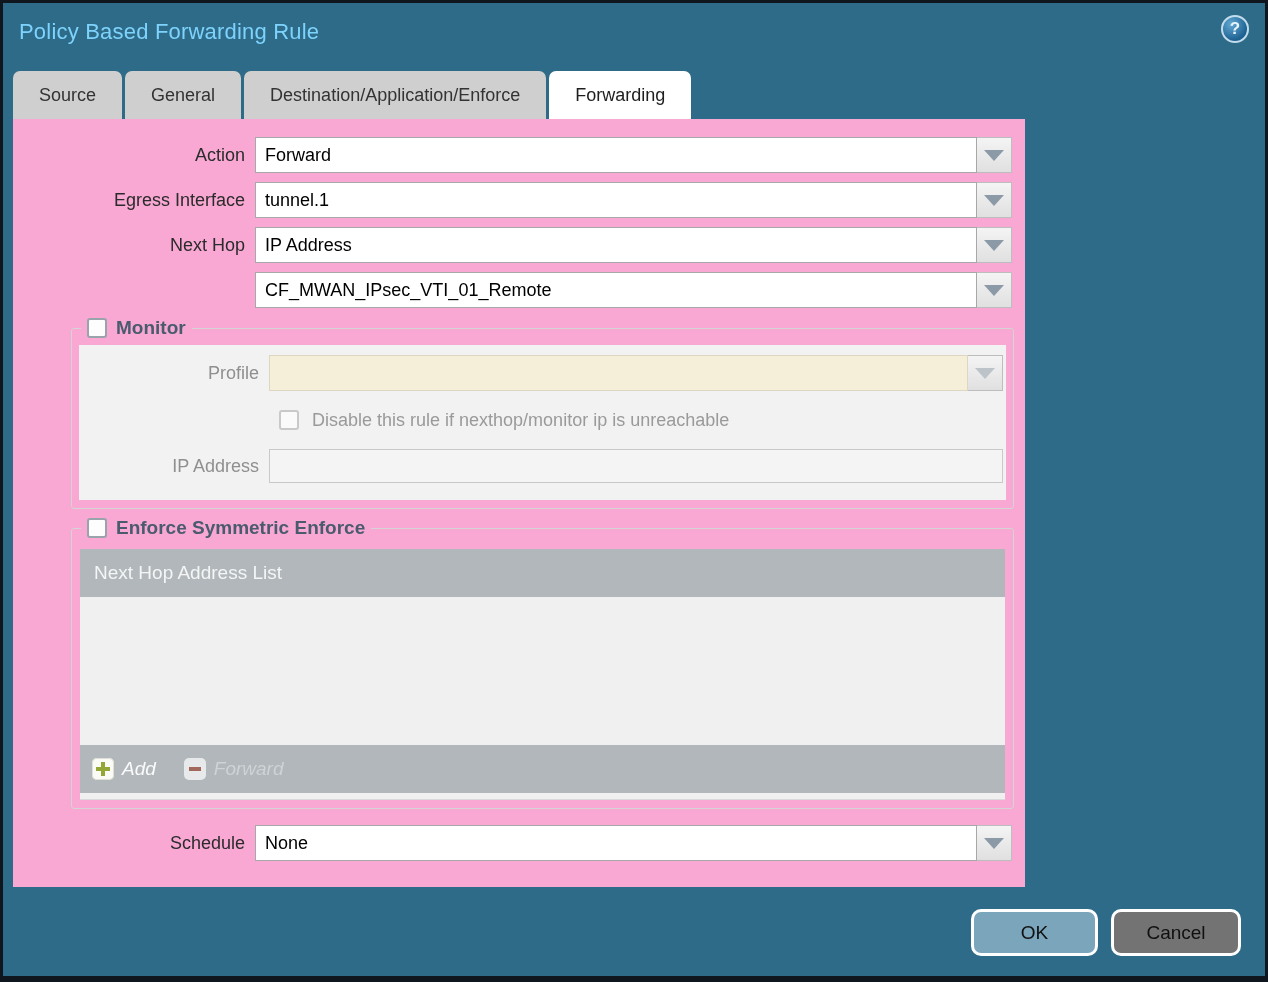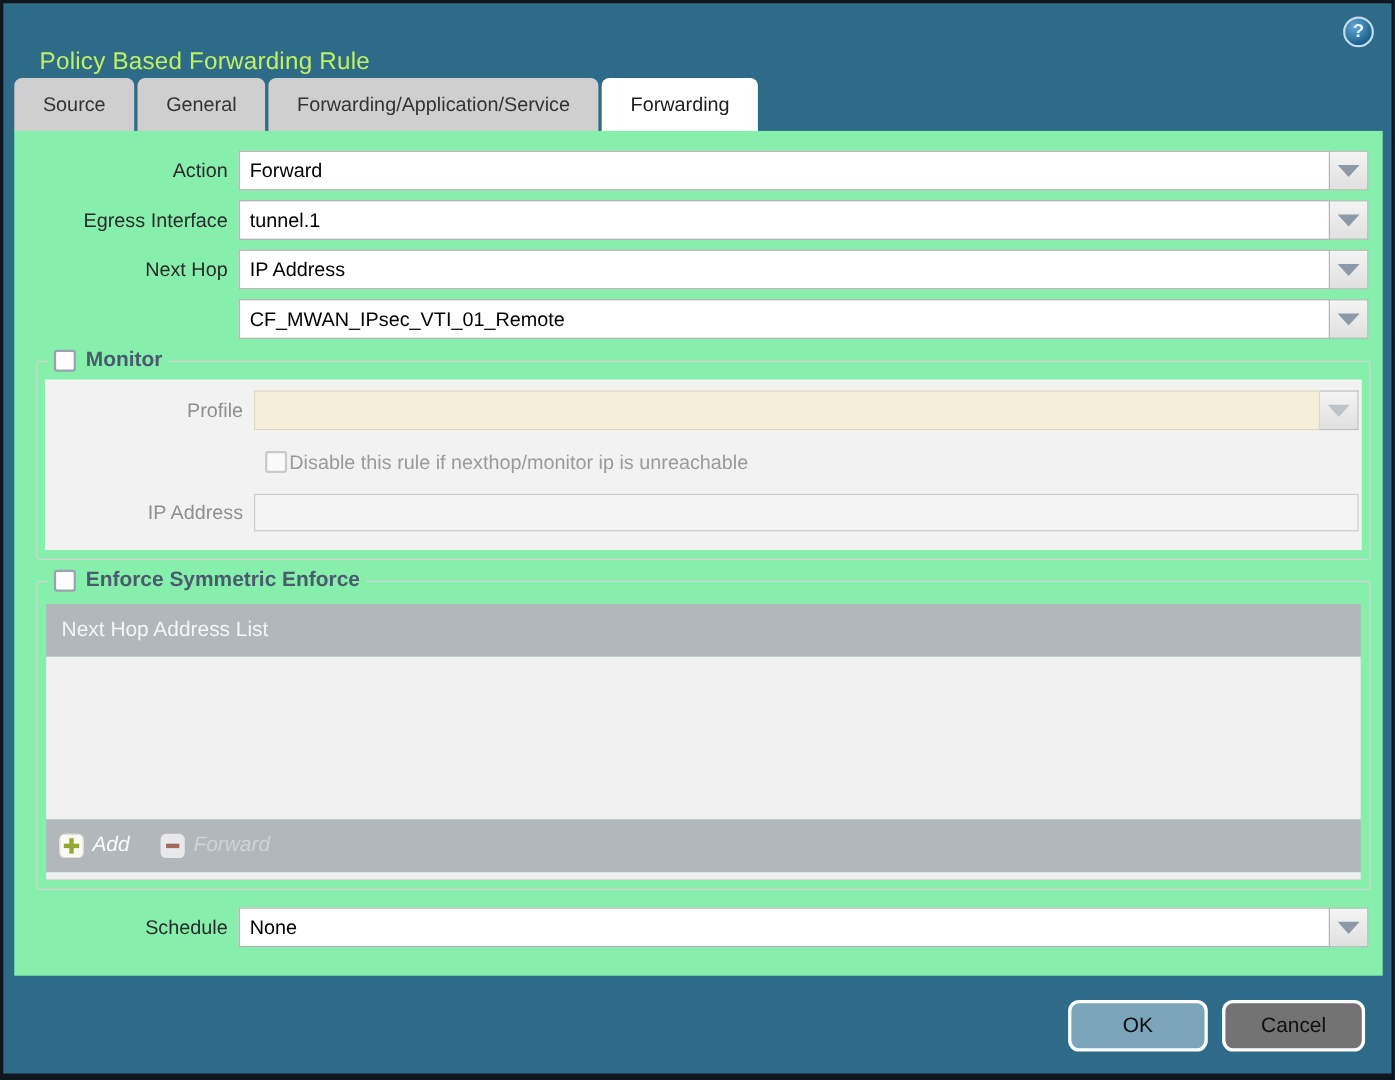--- a/index.html
+++ b/index.html
@@ -2,33 +2,33 @@
 <html><head>
 <meta charset="utf-8">
 <style>
   * { margin:0; padding:0; box-sizing:border-box; }
   html,body { width:1268px; height:982px; }
   body { font-family:"Liberation Sans", sans-serif; position:relative; background:#10161d; }
 
   .dialog { position:absolute; inset:0; border:3px solid #10161d; border-bottom-width:6px; background:#2e6b88; overflow:hidden; }
 
   
-  .title { position:absolute; left:33px; top:16px; color:#bef264; font-size:22px; font-weight:400; letter-spacing:0.2px;margin-top:24px; }
+  .title { position:absolute; left:16px; top:16px; color:#7dd3fc; font-size:22px; font-weight:400; letter-spacing:0.2px; }
   .help { position:absolute; top:12px; right:16px; width:28px; height:28px; border-radius:50%;
           border:2px solid #c2dcec; background:radial-gradient(circle at 35% 30%, #63a9d4, #1d6191 70%);
           color:#e8f4fb; font-size:17px; font-weight:bold; display:flex; align-items:center; justify-content:center; cursor:pointer; }
 
   
   .tabs { position:absolute; left:10px; top:68px; height:48px; display:flex; gap:3px; }
   .tab { height:48px; padding:0 26px; background:#cfcfcf; color:#333; font-size:18px;
          border-radius:7px 7px 0 0; display:flex; align-items:center; justify-content:center; cursor:pointer; }
   .tab.active { background:#ffffff; color:#1e1e1e; }
 
   
-  .content { position:absolute; left:10px; top:116px; width:1244px; height:768px; background:#86efac; padding-top:18px; overflow:hidden; }
+  .content { position:absolute; left:10px; top:116px; width:1012px; height:768px; background:#f9a8d4; padding-top:18px; overflow:hidden;padding-left:38px; }
 
   .form-row { display:flex; height:36px; margin:0 13px 9px 0; }
   .form-label { width:204px; padding-right:10px; text-align:right; line-height:36px; font-size:18px; color:#2b2b2b; flex:none; }
   .combo { flex:1; display:flex; }
   .combo-value { flex:1; border:1px solid #a8a8a8; background:#fff; font-size:18px; color:#000;
                  display:flex; align-items:center; padding:0 9px; overflow:hidden; white-space:nowrap; }
   .combo-btn { width:35px; flex:none; background:linear-gradient(#f4f4f4,#e0e0e0); border:1px solid #bdbdbd; border-left:none;
                display:flex; align-items:center; justify-content:center; cursor:pointer; }
   .arrow { width:0; height:0; border-left:10px solid transparent; border-right:10px solid transparent; border-top:11px solid #8b9aa6; }
   .arrow.dim { border-top-color:#bcc4ca; }
@@ -38,21 +38,21 @@
   fieldset.group legend { display:flex; align-items:center; gap:9px; padding:0 6px; margin-left:2px; }
   .legend-text { font-size:19px; font-weight:bold; color:#4a5b6e; }
   .checkbox { width:20px; height:20px; border:2px solid #9aa2ac; border-radius:3px; background:#fdfdfd; cursor:pointer; flex:none; }
   .checkbox.dim { border:2px solid #c9c9c9; background:#fafafa; cursor:default; }
 
   
   .panel { background:#f2f2f2; padding:10px 3px 16px 3px; }
   .m-row { display:flex; height:36px; }
   .m-label { width:187px; padding-right:10px; text-align:right; line-height:36px; font-size:18px; color:#8f8f8f; flex:none; }
   .profile-value { flex:1; background:#f5efda; border:1px solid #ddd6c0; }
-  .disable-row { margin:15px 0 14px 197px; display:flex; align-items:center; gap:2px; height:28px; }
+  .disable-row { margin:15px 0 14px 197px; display:flex; align-items:center; gap:13px; height:28px; }
   .disable-label { font-size:18px; color:#9a9a9a; }
   .text-input { flex:1; height:34px; background:#f4f4f4; border:1px solid #c9c9c9; align-self:center; }
 
   
   .sym-fieldset { margin-top:16px; }
   .tbl { margin:4px 1px 0 1px; border-bottom:1px solid #d9d9d9;text-align:right; }
   .tbl-header { height:48px; background:#b1b7ba; color:#f4f6f6; font-size:19px; display:flex; align-items:center; padding-left:14px; }
   .tbl-body { height:148px; background:#f0f0f0; }
   .tbl-footer { height:48px; background:#b1b7ba; display:flex; align-items:center; padding-left:12px; gap:28px; }
   .tbl-strip { height:6px; background:#f0f0f0; }
@@ -80,21 +80,21 @@
 <body>
 
 <div class="dialog">
 
   <div class="title">Policy Based Forwarding Rule</div>
   <div class="help">?</div>
 
   <div class="tabs">
     <div class="tab">Source</div>
     <div class="tab">General</div>
-    <div class="tab">Forwarding/Application/Service</div>
+    <div class="tab">Destination/Application/Enforce</div>
     <div class="tab active">Forwarding</div>
   </div>
 
   <div class="content">
 
     <div class="form-row">
       <div class="form-label">Action</div>
       <div class="combo">
         <div class="combo-value">Forward</div>
         <div class="combo-btn">

